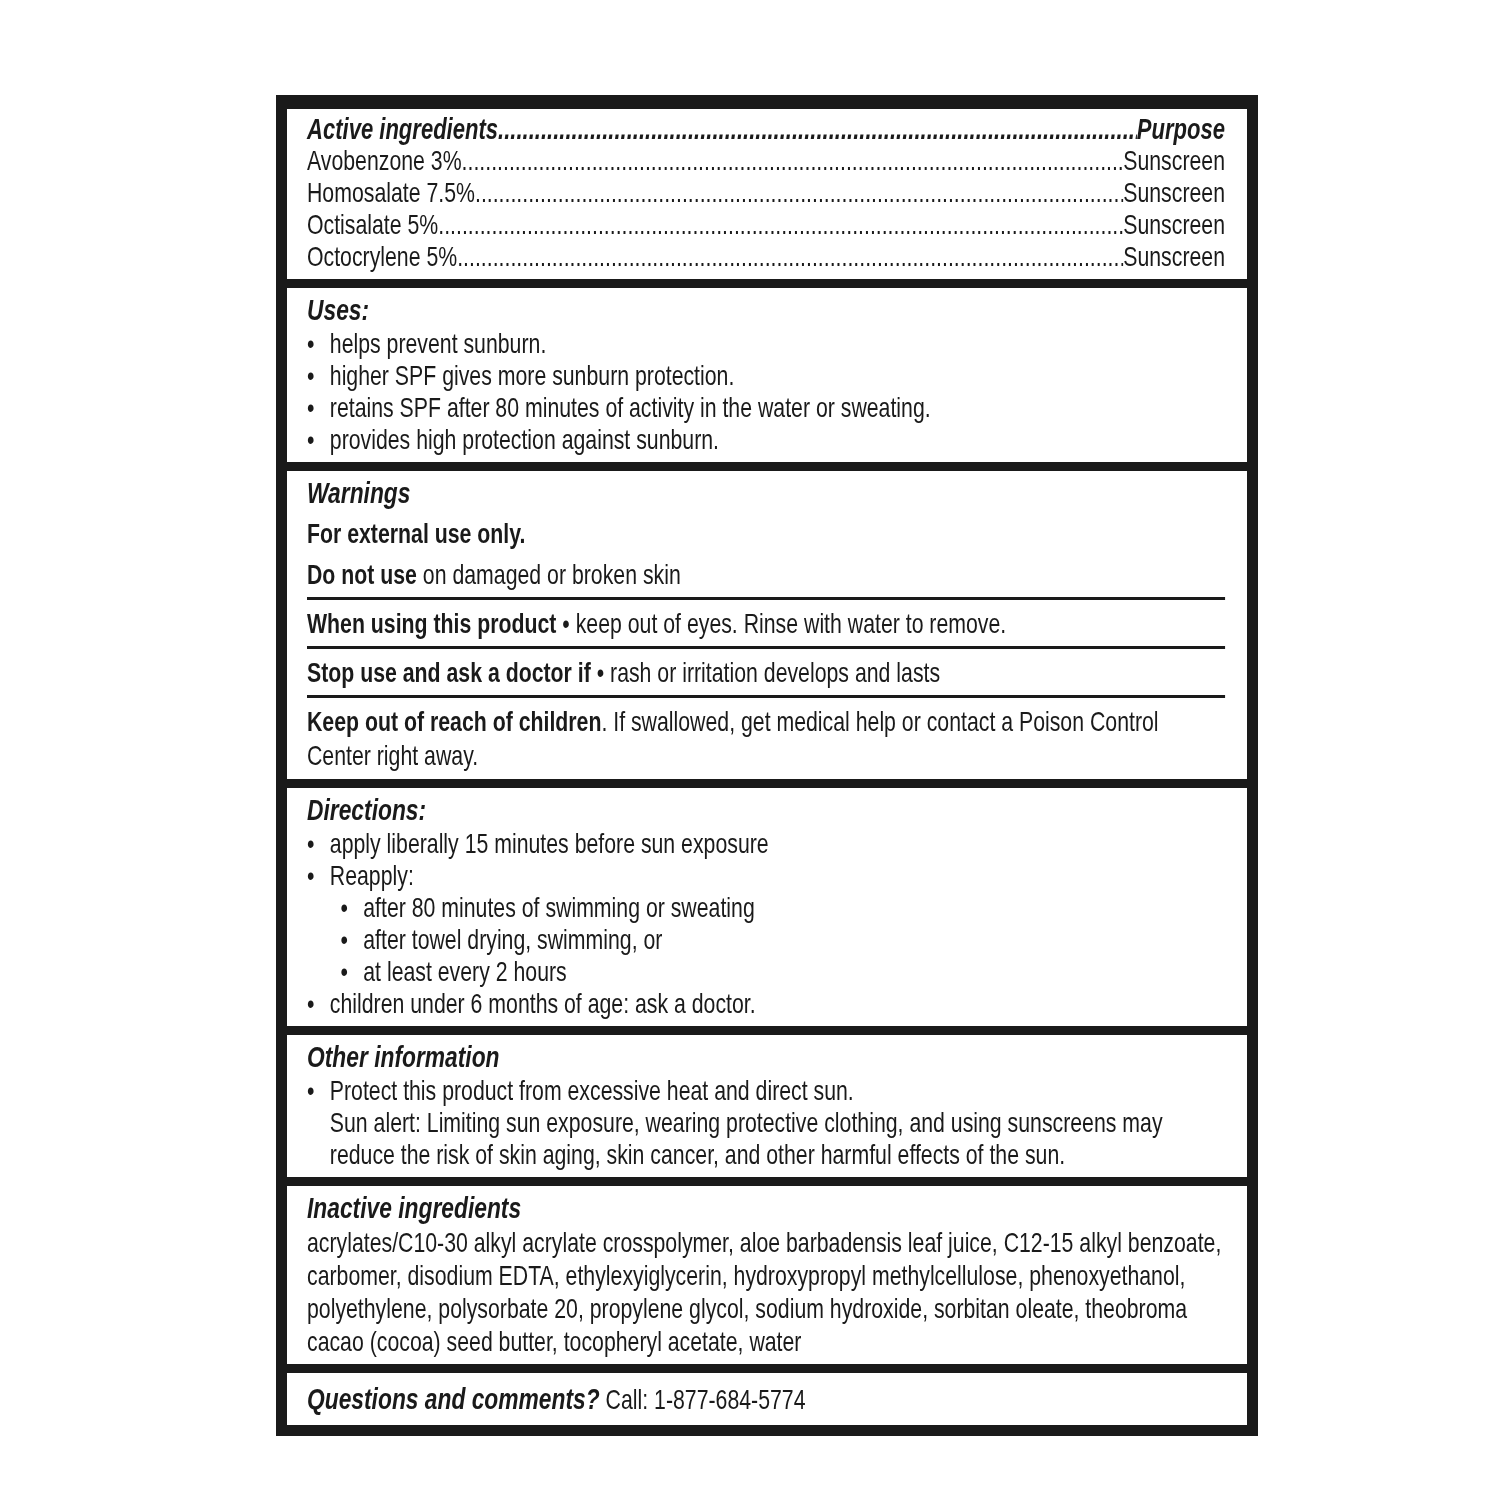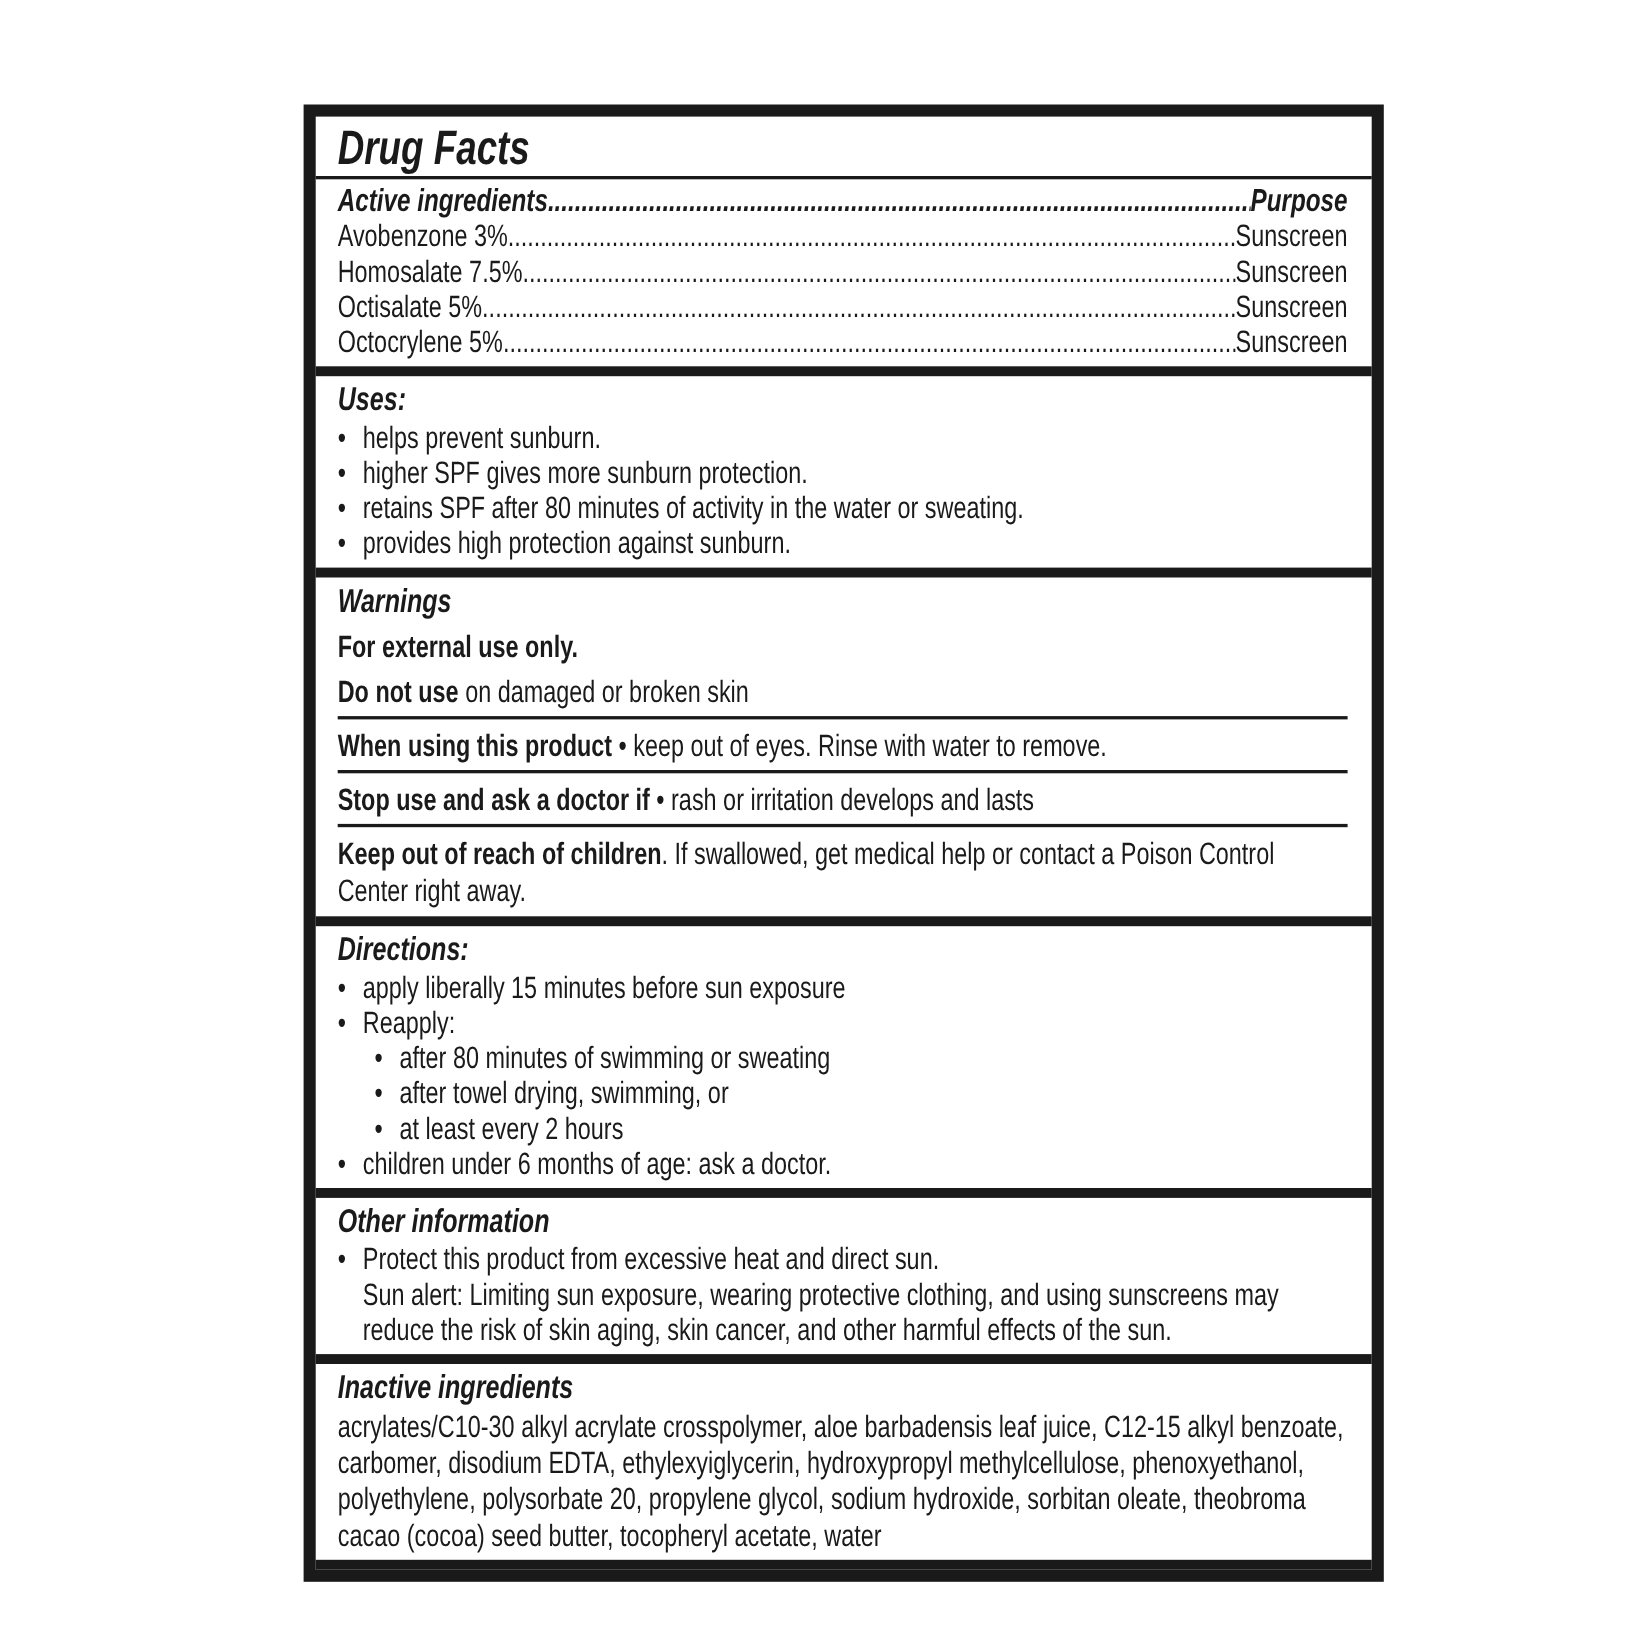--- a/index.html
+++ b/index.html
@@ -44,23 +44,20 @@
   .keepout { margin-top:2px; line-height:34px; }
 
   .indent-cont { margin-left:30px; }
 </style>
 </head>
 <body>
 
 <div class="page">
   <div class="label">
 
-    <div class="sec title-sec">
-      <div class="cx drug-title">Drug Facts</div>
-    </div>
     <div class="thin"></div>
 
     <div class="sec">
       <div class="cx">
         <div class="dotrow hdr">
           <span class="nm">Active ingredients</span>
           <span class="leader"></span>
           <span class="pp">Purpose</span>
         </div>
         <div class="dotrow">
@@ -174,15 +171,20 @@
     <div class="bar"></div>
 
     <div class="sec">
       <div class="cx">
         <div class="hd">Inactive ingredients</div>
         <div class="body-txt" style="line-height:33px;">acrylates/C10-30 alkyl acrylate crosspolymer, aloe barbadensis leaf juice, C12-15 alkyl benzoate, carbomer, disodium EDTA, ethylexyiglycerin, hydroxypropyl methylcellulose, phenoxyethanol, polyethylene, polysorbate 20, propylene glycol, sodium hydroxide, sorbitan oleate, theobroma cacao (cocoa) seed butter, tocopheryl acetate, water</div>
       </div>
     </div>
     <div class="bar"></div>
 
+    <div class="sec" style="padding:8px 22px 8px 20px;">
+      <div class="cx body-txt" style="line-height:34px;">
+        <span class="hd" style="font-size:30px;">Questions and comments?</span><span> Call: 1-877-684-5774</span>
+      </div>
+    </div>
 
   </div>
 </div>
 
 </body></html>

